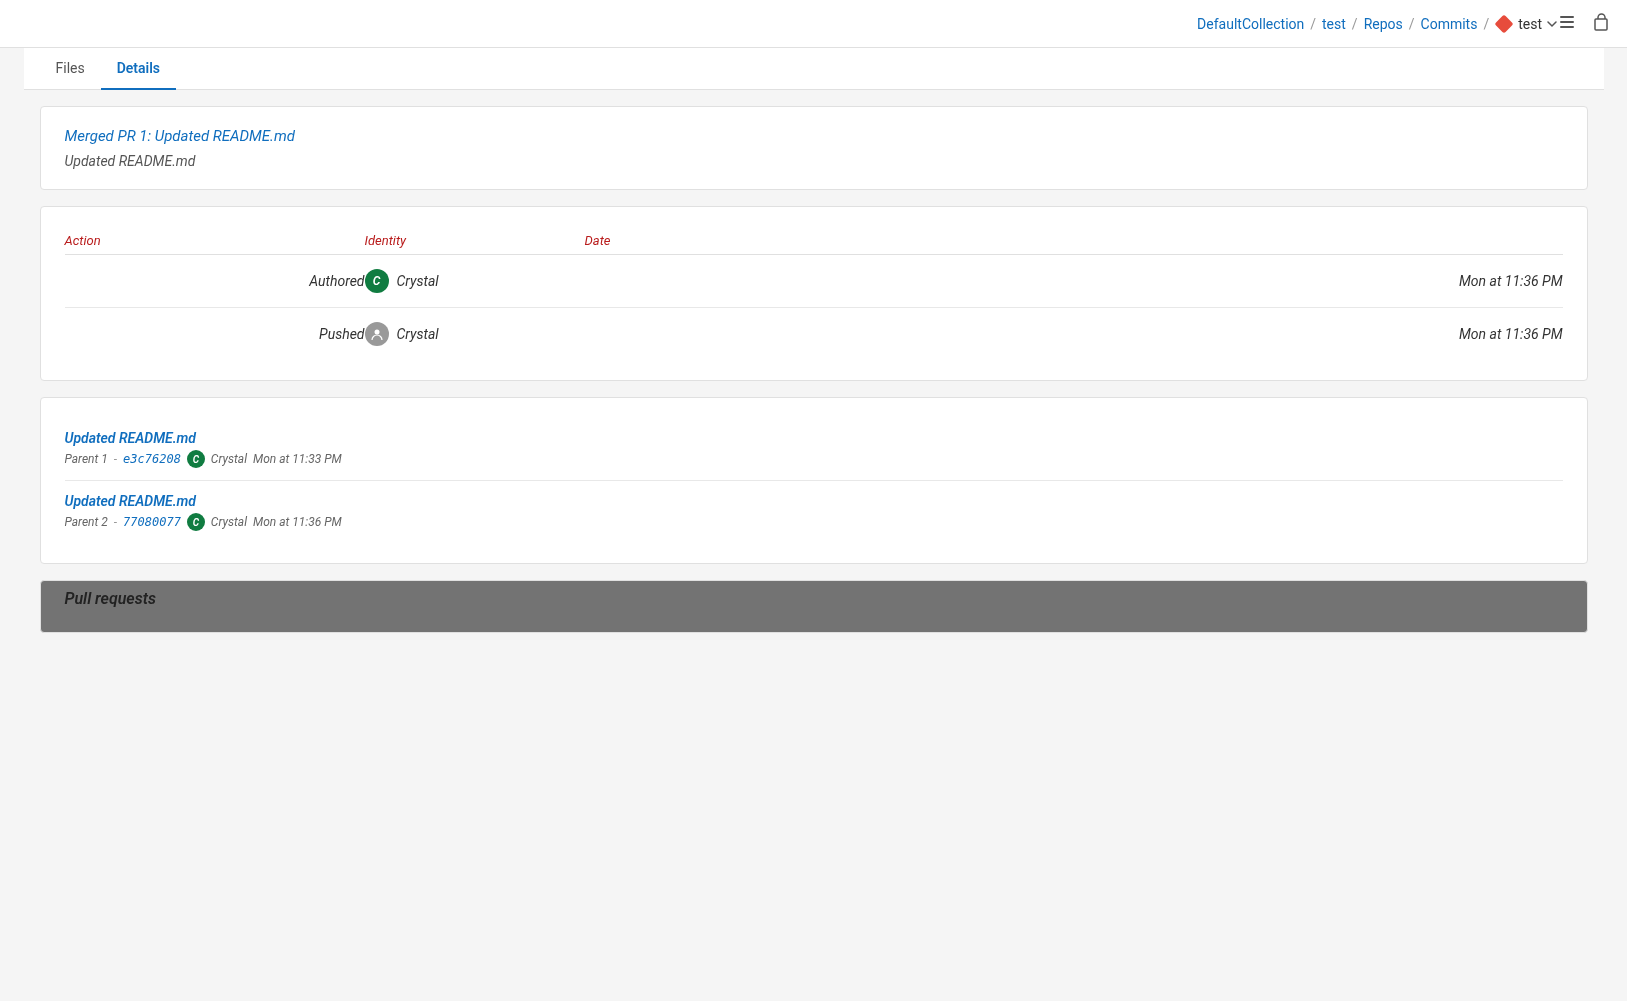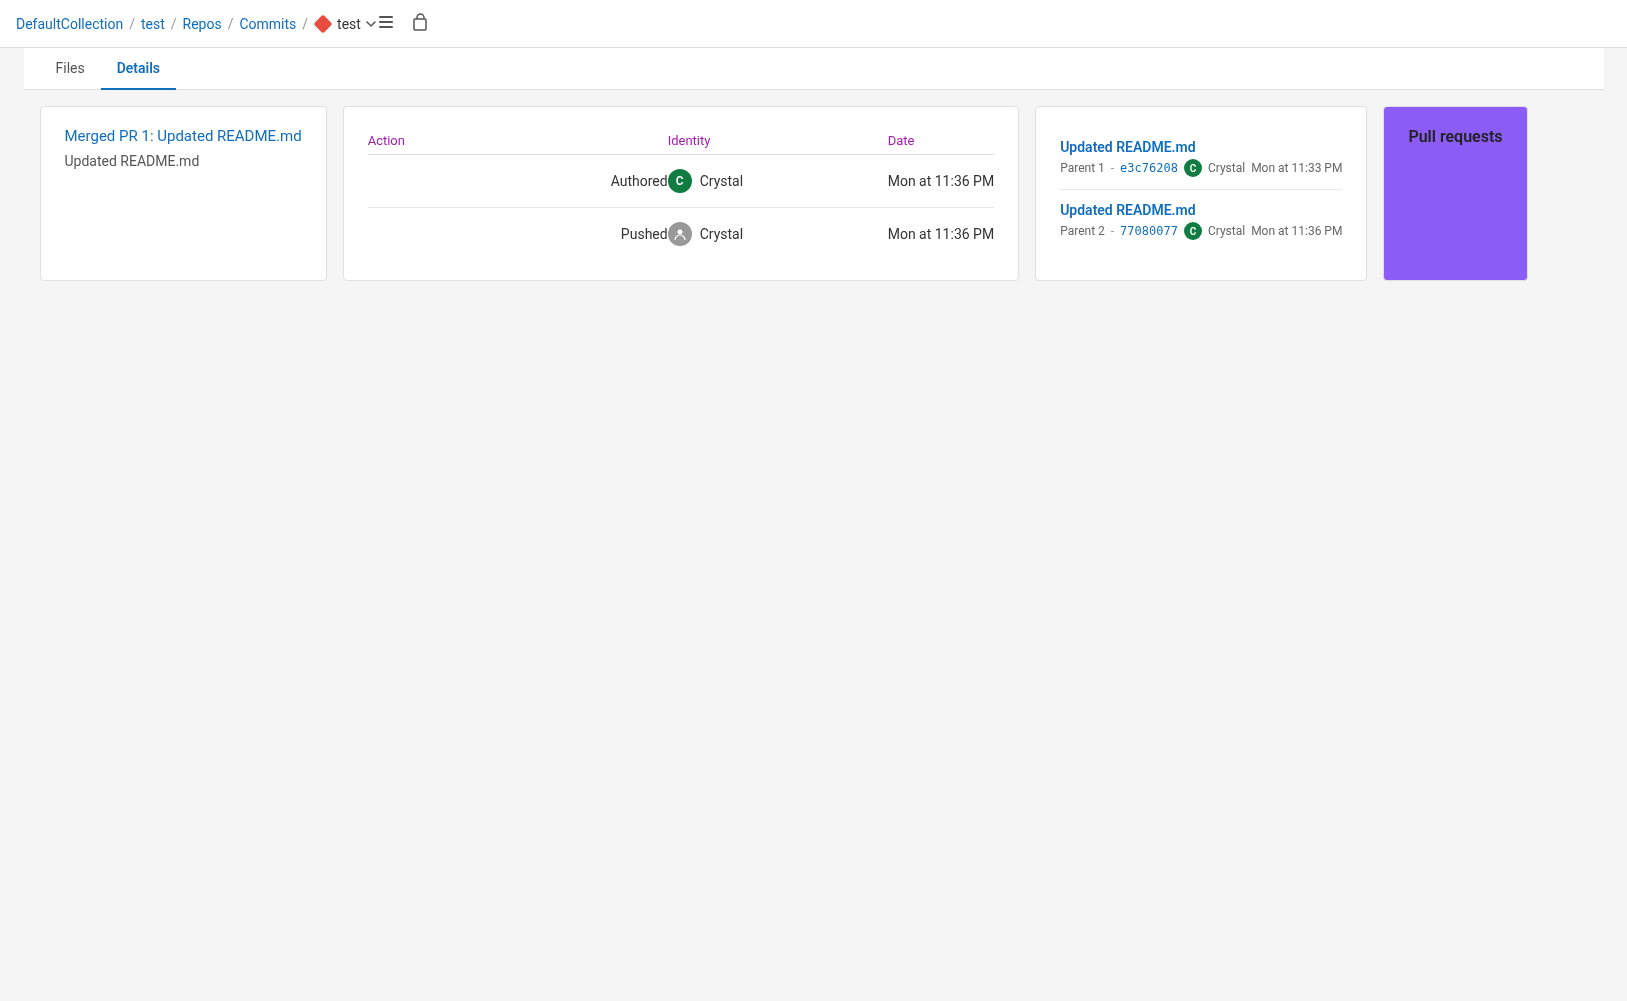--- a/index.html
+++ b/index.html
@@ -7,21 +7,21 @@
       font-family: -apple-system, BlinkMacSystemFont, 'Segoe UI', Roboto, sans-serif;
       font-size: 14px;
       background: #f5f5f5;
       color: #333;
     }
 
     
     .top-bar {
       display: flex;
       align-items: center;
-      justify-content: flex-start;
+      justify-content: flex-end;
       background: #fff;
       border-bottom: 1px solid #e0e0e0;
       padding: 4px 16px;
       height: 48px;
     }
     .breadcrumb {
       display: flex;
       align-items: center;
       gap: 6px;
       font-size: 14px;
@@ -88,22 +88,23 @@
     .tab.active {
       color: #106ebe;
       border-bottom: 2px solid #106ebe;
       font-weight: 600;
     }
 
     
     .content-area {
       padding: 16px;
       display: flex;
-      flex-direction: row;
+      flex-direction: column;
       gap: 16px;
+      font-style: italic;
     }
 
     
     .card {
       background: #fff;
       border: 1px solid #e0e0e0;
       border-radius: 4px;
       padding: 20px 24px;
     }
 
@@ -128,21 +129,21 @@
     }
 
     .auth-table {
       width: 100%;
       border-collapse: collapse;
     }
     .auth-table th {
       text-align: left;
       font-size: 13px;
       font-weight: 400;
-      color: #a21caf;
+      color: #b91c1c;
       padding: 6px 0;
       border-bottom: 1px solid #e0e0e0;
     }
     .auth-table td {
       padding: 14px 0;
       font-size: 14px;
       border-bottom: 1px solid #e8e8e8;
       vertical-align: middle;
       text-align: right;
     }
@@ -200,24 +201,24 @@
     }
     .parent-hash {
       font-family: monospace;
       color: #106ebe;
       cursor: pointer;
     }
     .parent-separator { color: #999; }
 
     
     .pull-requests-card {
-      background: #8b5cf6;
+      background: #737373;
       border: 1px solid #e0e0e0;
       border-radius: 4px;
-      padding: 20px 24px;
+      padding: 8px 24px;
     }
   </style>
 </head>
 <body>
 
 <div class="top-bar">
   <div class="breadcrumb">
     <a class="breadcrumb-link">DefaultCollection</a>
     <span class="breadcrumb-sep">/</span>
     <a class="breadcrumb-link">test</a>

